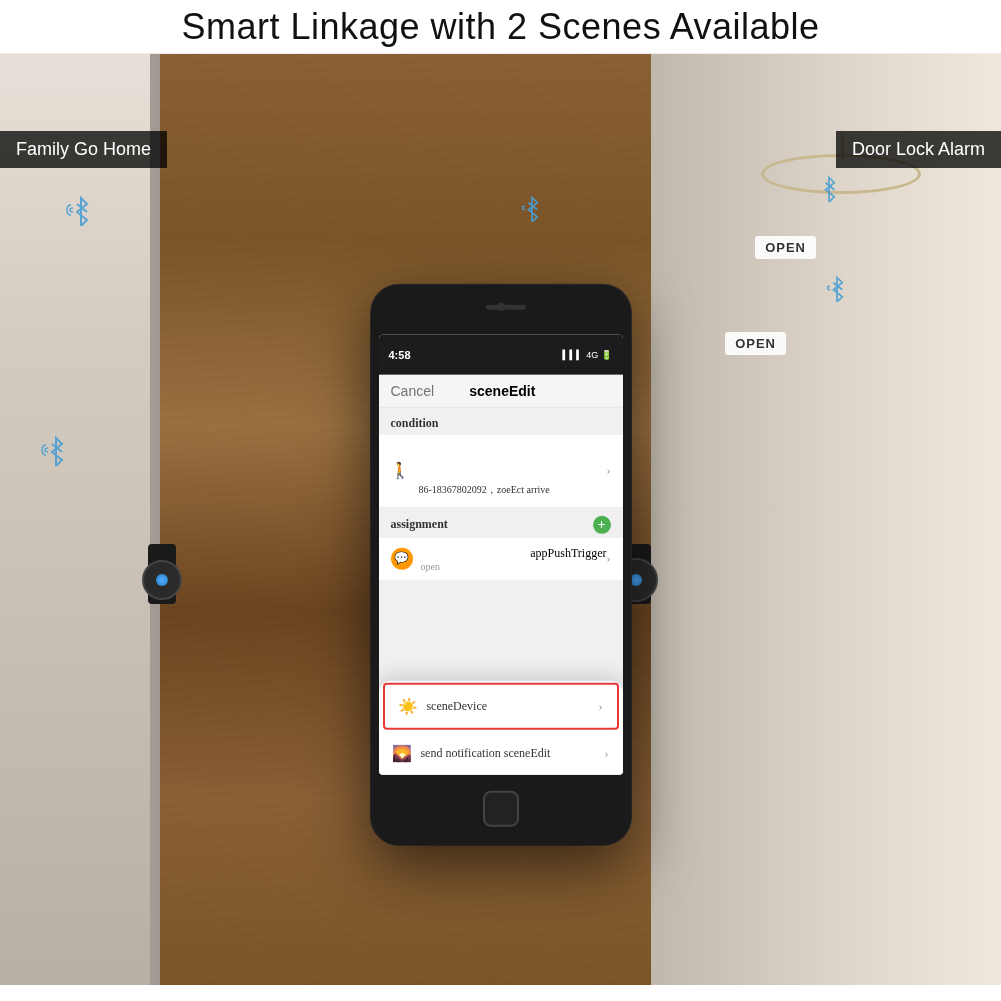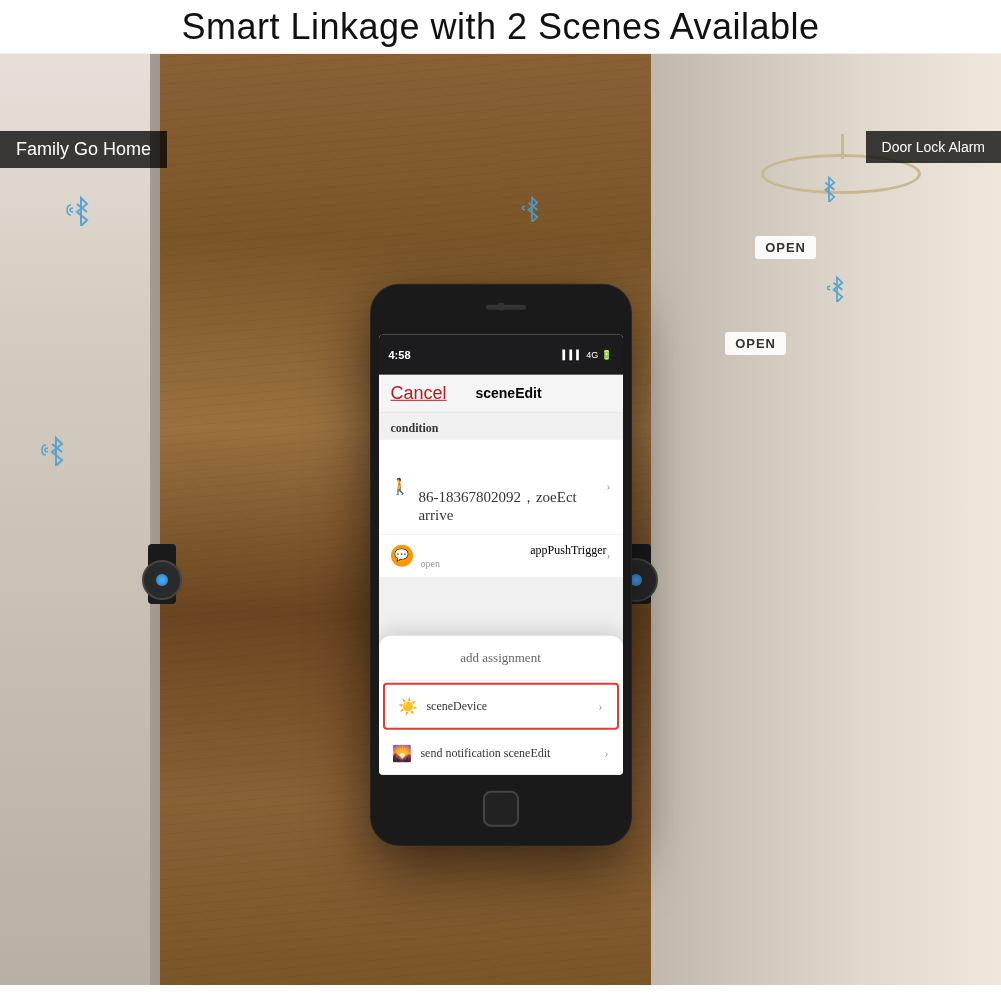--- a/index.html
+++ b/index.html
@@ -172,21 +172,21 @@
       height: 100%;
       background: linear-gradient(90deg, #c0b8ac 0%, #d0c8bc 30%, #e0d8cc 60%, #f0e8dc 100%);
     }
 
     .scene-label-right {
       position: absolute;
       top: 77px;
       right: 0;
       background: rgba(0,0,0,0.75);
       color: #fff;
-      font-size: 14px;
+      font-size: 18px;
       font-weight: 500;
       padding: 8px 16px;
       z-index: 10;
     }
 
     
     .open-badge {
       position: absolute;
       background: rgba(255,255,255,0.9);
       color: #333;
@@ -325,21 +325,21 @@
 
     
     .app-header {
       background: #f5f5f5;
       display: flex;
       justify-content: space-between;
       align-items: center;
       padding: 8px 12px;
       border-bottom: 1px solid #e0e0e0;
     }
-    .app-cancel { color: #b91c1c; font-size: 18px; text-decoration: underline; }
+    .app-cancel { color: #737373; font-size: 14px; }
     .app-title { font-size: 14px; font-weight: 600; color: #000; }
 
     
     .app-content {
       background: #f0f0f0;
       height: calc(100% - 20px - 38px);
       overflow: hidden;
       font-family: Liberation Serif, serif;
     }
 
@@ -354,21 +354,21 @@
     .condition-item {
       background: #fff;
       margin: 0 0 1px 0;
       padding: 10px 12px;
       display: flex;
       align-items: center;
       justify-content: space-between;
       font-size: 12px;
       color: #333;
     }
-    .condition-text { flex: 1; margin-left: 8px; font-size: 15px; margin-top: 38px; }
+    .condition-text { flex: 1; margin-left: 8px; font-size: 10px; margin-top: 38px; }
     .chevron { color: #999; font-size: 12px; }
 
     .assignment-header {
       padding: 8px 12px 4px;
       font-size: 12px;
       font-weight: 600;
       color: #333;
       background: #f0f0f0;
       display: flex;
       justify-content: space-between;
@@ -568,35 +568,38 @@
 
         <div class="app-content">
 
           <div class="section-header">condition</div>
           <div class="condition-item">
             <span style="font-size:16px;">🚶</span>
             <span class="condition-text">86-18367802092，zoeEct arrive</span>
             <span class="chevron">›</span>
           </div>
 
+          <div class="assignment-header">
+            <span>assignment</span>
+            <div class="add-btn">+</div>
+          </div>
 
           <div class="assignment-item">
             <div class="assignment-icon" style="background:#FF9800;">
               <span style="font-size:12px;">💬</span>
             </div>
             <div class="assignment-text">
               <div class="assignment-name">appPushTrigger</div>
               <div class="assignment-sub">open</div>
             </div>
             <span class="chevron">›</span>
           </div>
 
 
           <div class="bottom-sheet">
-            <div class="bottom-sheet-title">add assignment</div>
 
             <div class="bottom-sheet-item highlighted">
               <div class="item-left">
                 <span class="item-icon">☀️</span>
                 <span>sceneDevice</span>
               </div>
               <span class="chevron">›</span>
             </div>
 
             <div class="bottom-sheet-item">

